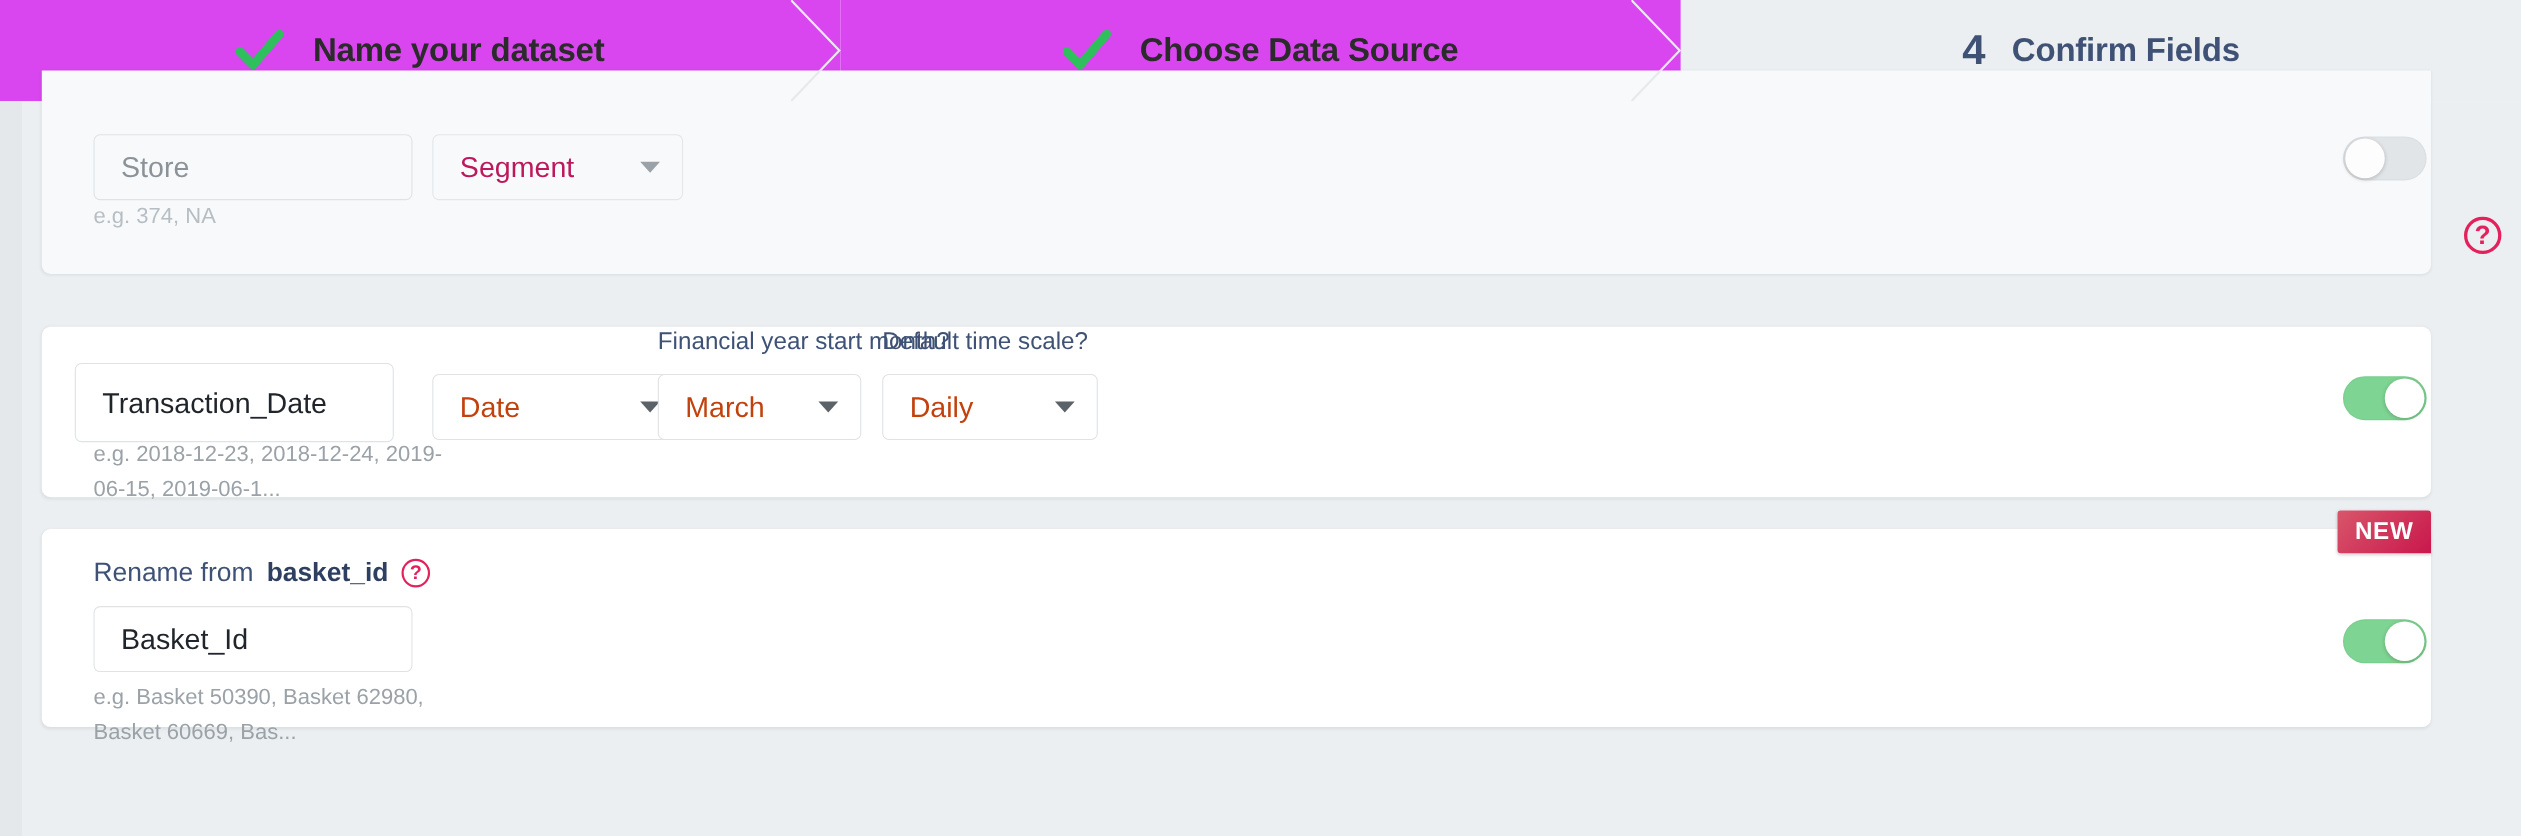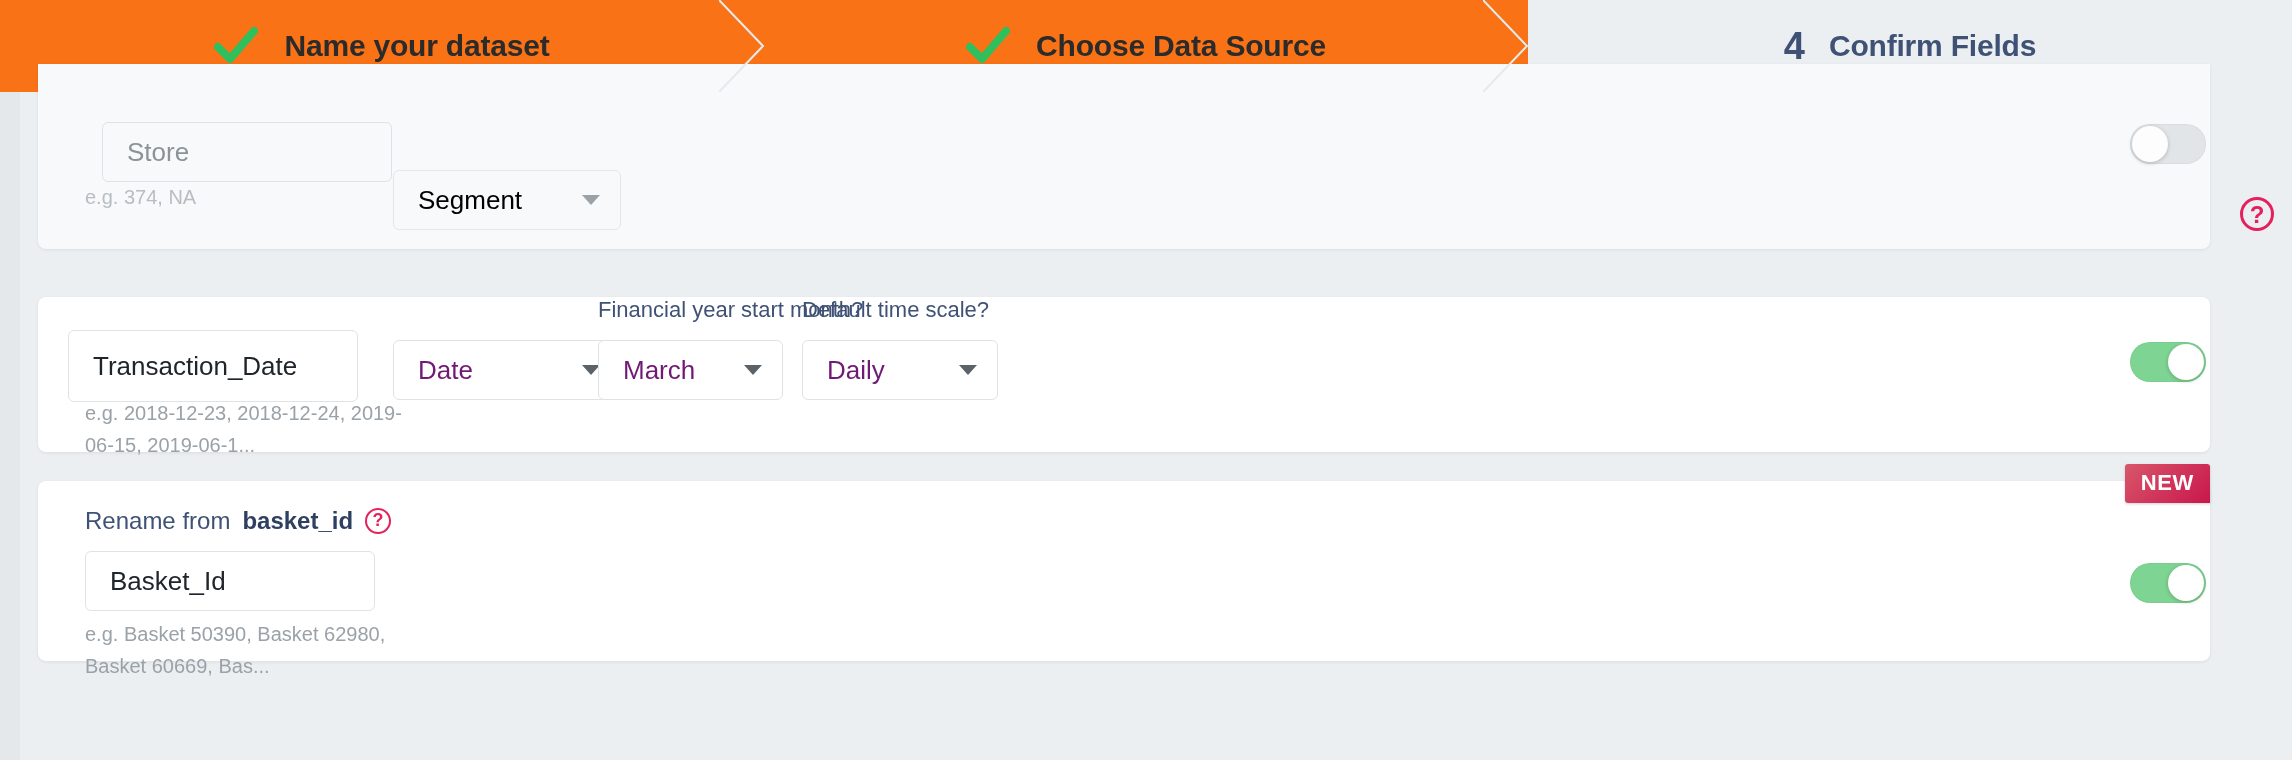--- a/index.html
+++ b/index.html
@@ -20,21 +20,21 @@
     background: #ffffff;
     display: flex;
     align-items: stretch;
   }
   .wizard-step {
     position: relative;
     flex: 1 1 0;
     display: flex;
     align-items: center;
     justify-content: center;
-    background: #f97316;
+    background: #d946ef;
   }
   .wizard-step.current { background: #eceff1; }
 
   
   .wizard-step .notch,
   .wizard-step .notch-fill {
     position: absolute;
     right: -1px;
     top: 0;
     width: 46px;
@@ -97,38 +97,38 @@
     position: absolute;
     border: 1px solid #dfe3e6;
     border-radius: 6px;
     background: #ffffff;
     font-size: 26px;
     color: #20252b;
     font-family: "Liberation Sans", sans-serif;
     padding: 0 24px;
     outline: none;
   }
-  .name-input.muted { background: #f7f9fa; color: #8b9399; margin-left: 17px; }
+  .name-input.muted { background: #f7f9fa; color: #8b9399; }
   .name-input::placeholder { color: #8b9399; }
 
   
   .select-box {
     position: absolute;
     border: 1px solid #dfe3e6;
     border-radius: 6px;
     background: #ffffff;
     display: flex;
     align-items: center;
     justify-content: space-between;
     padding: 0 20px 0 24px;
     font-size: 26px;
-    color: #701a75;
+    color: #c2410c;
     cursor: pointer;
   }
-  .select-box.muted { background: #f7f9fa; color: #000000; border-color: #e3e7ea; margin-top: 48px; }
+  .select-box.muted { background: #f7f9fa; color: #be185d; border-color: #e3e7ea; }
   .caret {
     width: 0; height: 0;
     border-left: 9px solid transparent;
     border-right: 9px solid transparent;
     border-top: 10px solid #5b6369;
     margin-left: 16px;
     flex: none;
   }
   .select-box.muted .caret { border-top-color: #9aa2a8; }
 

